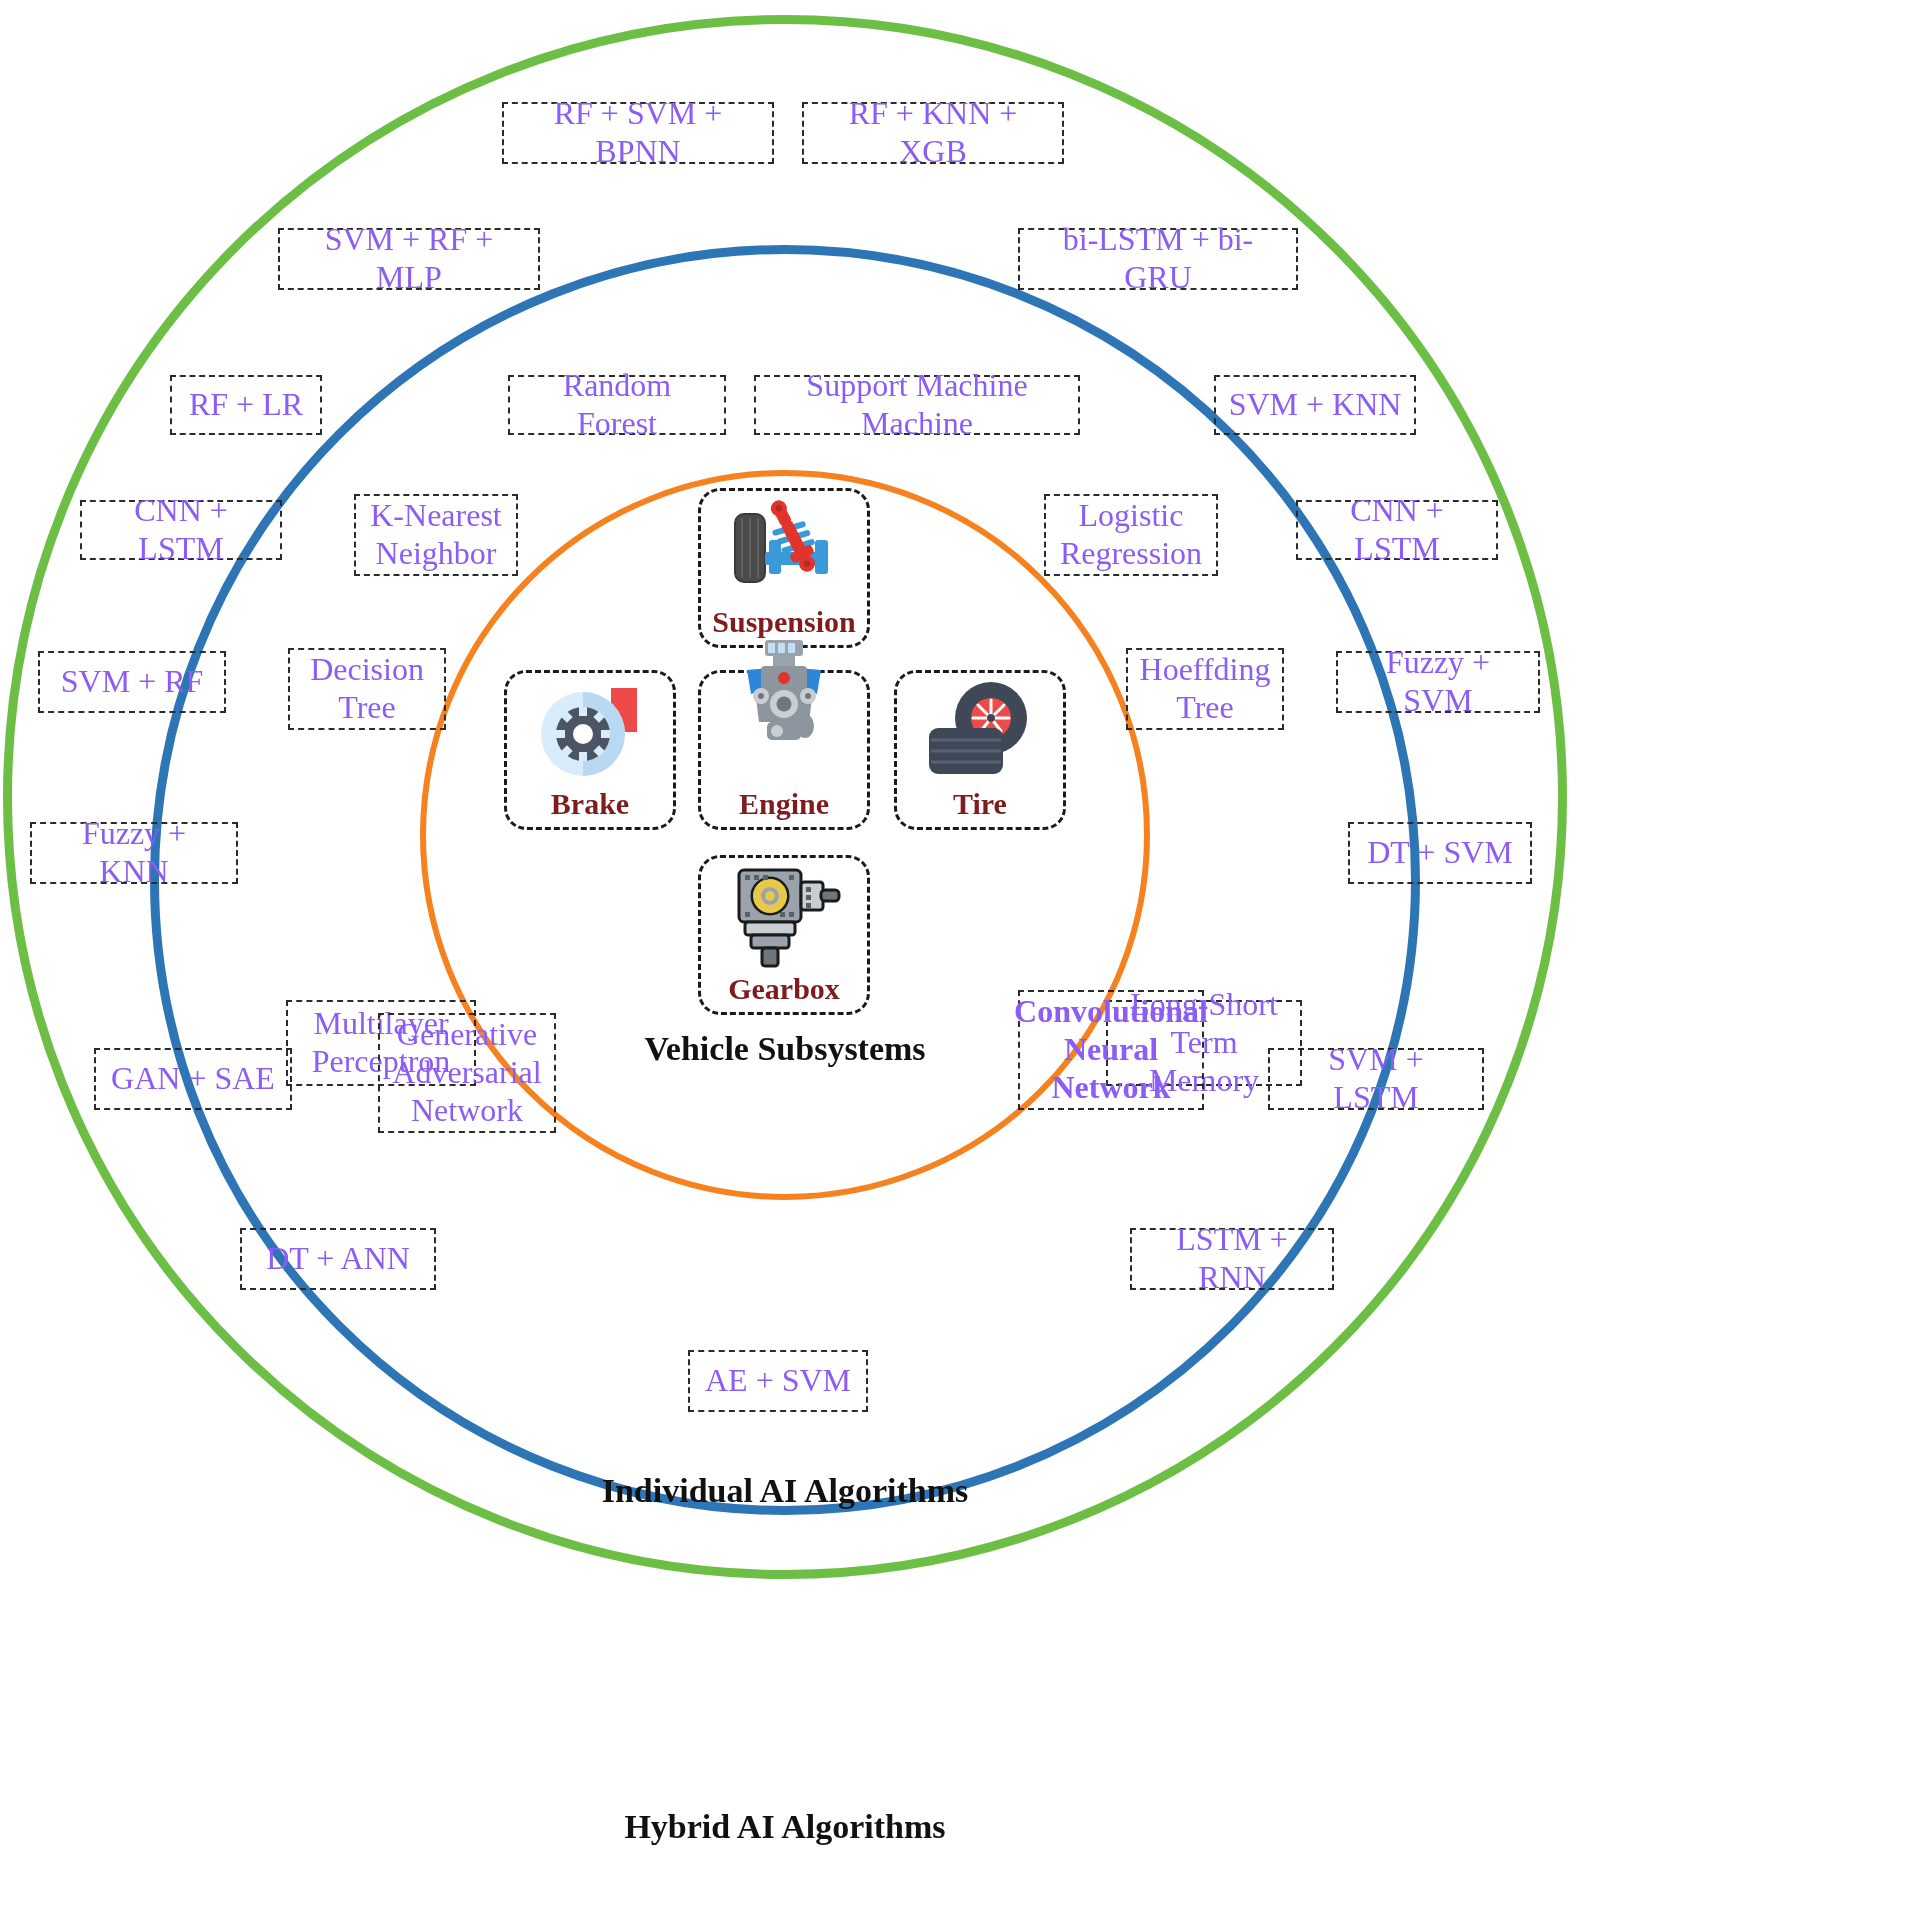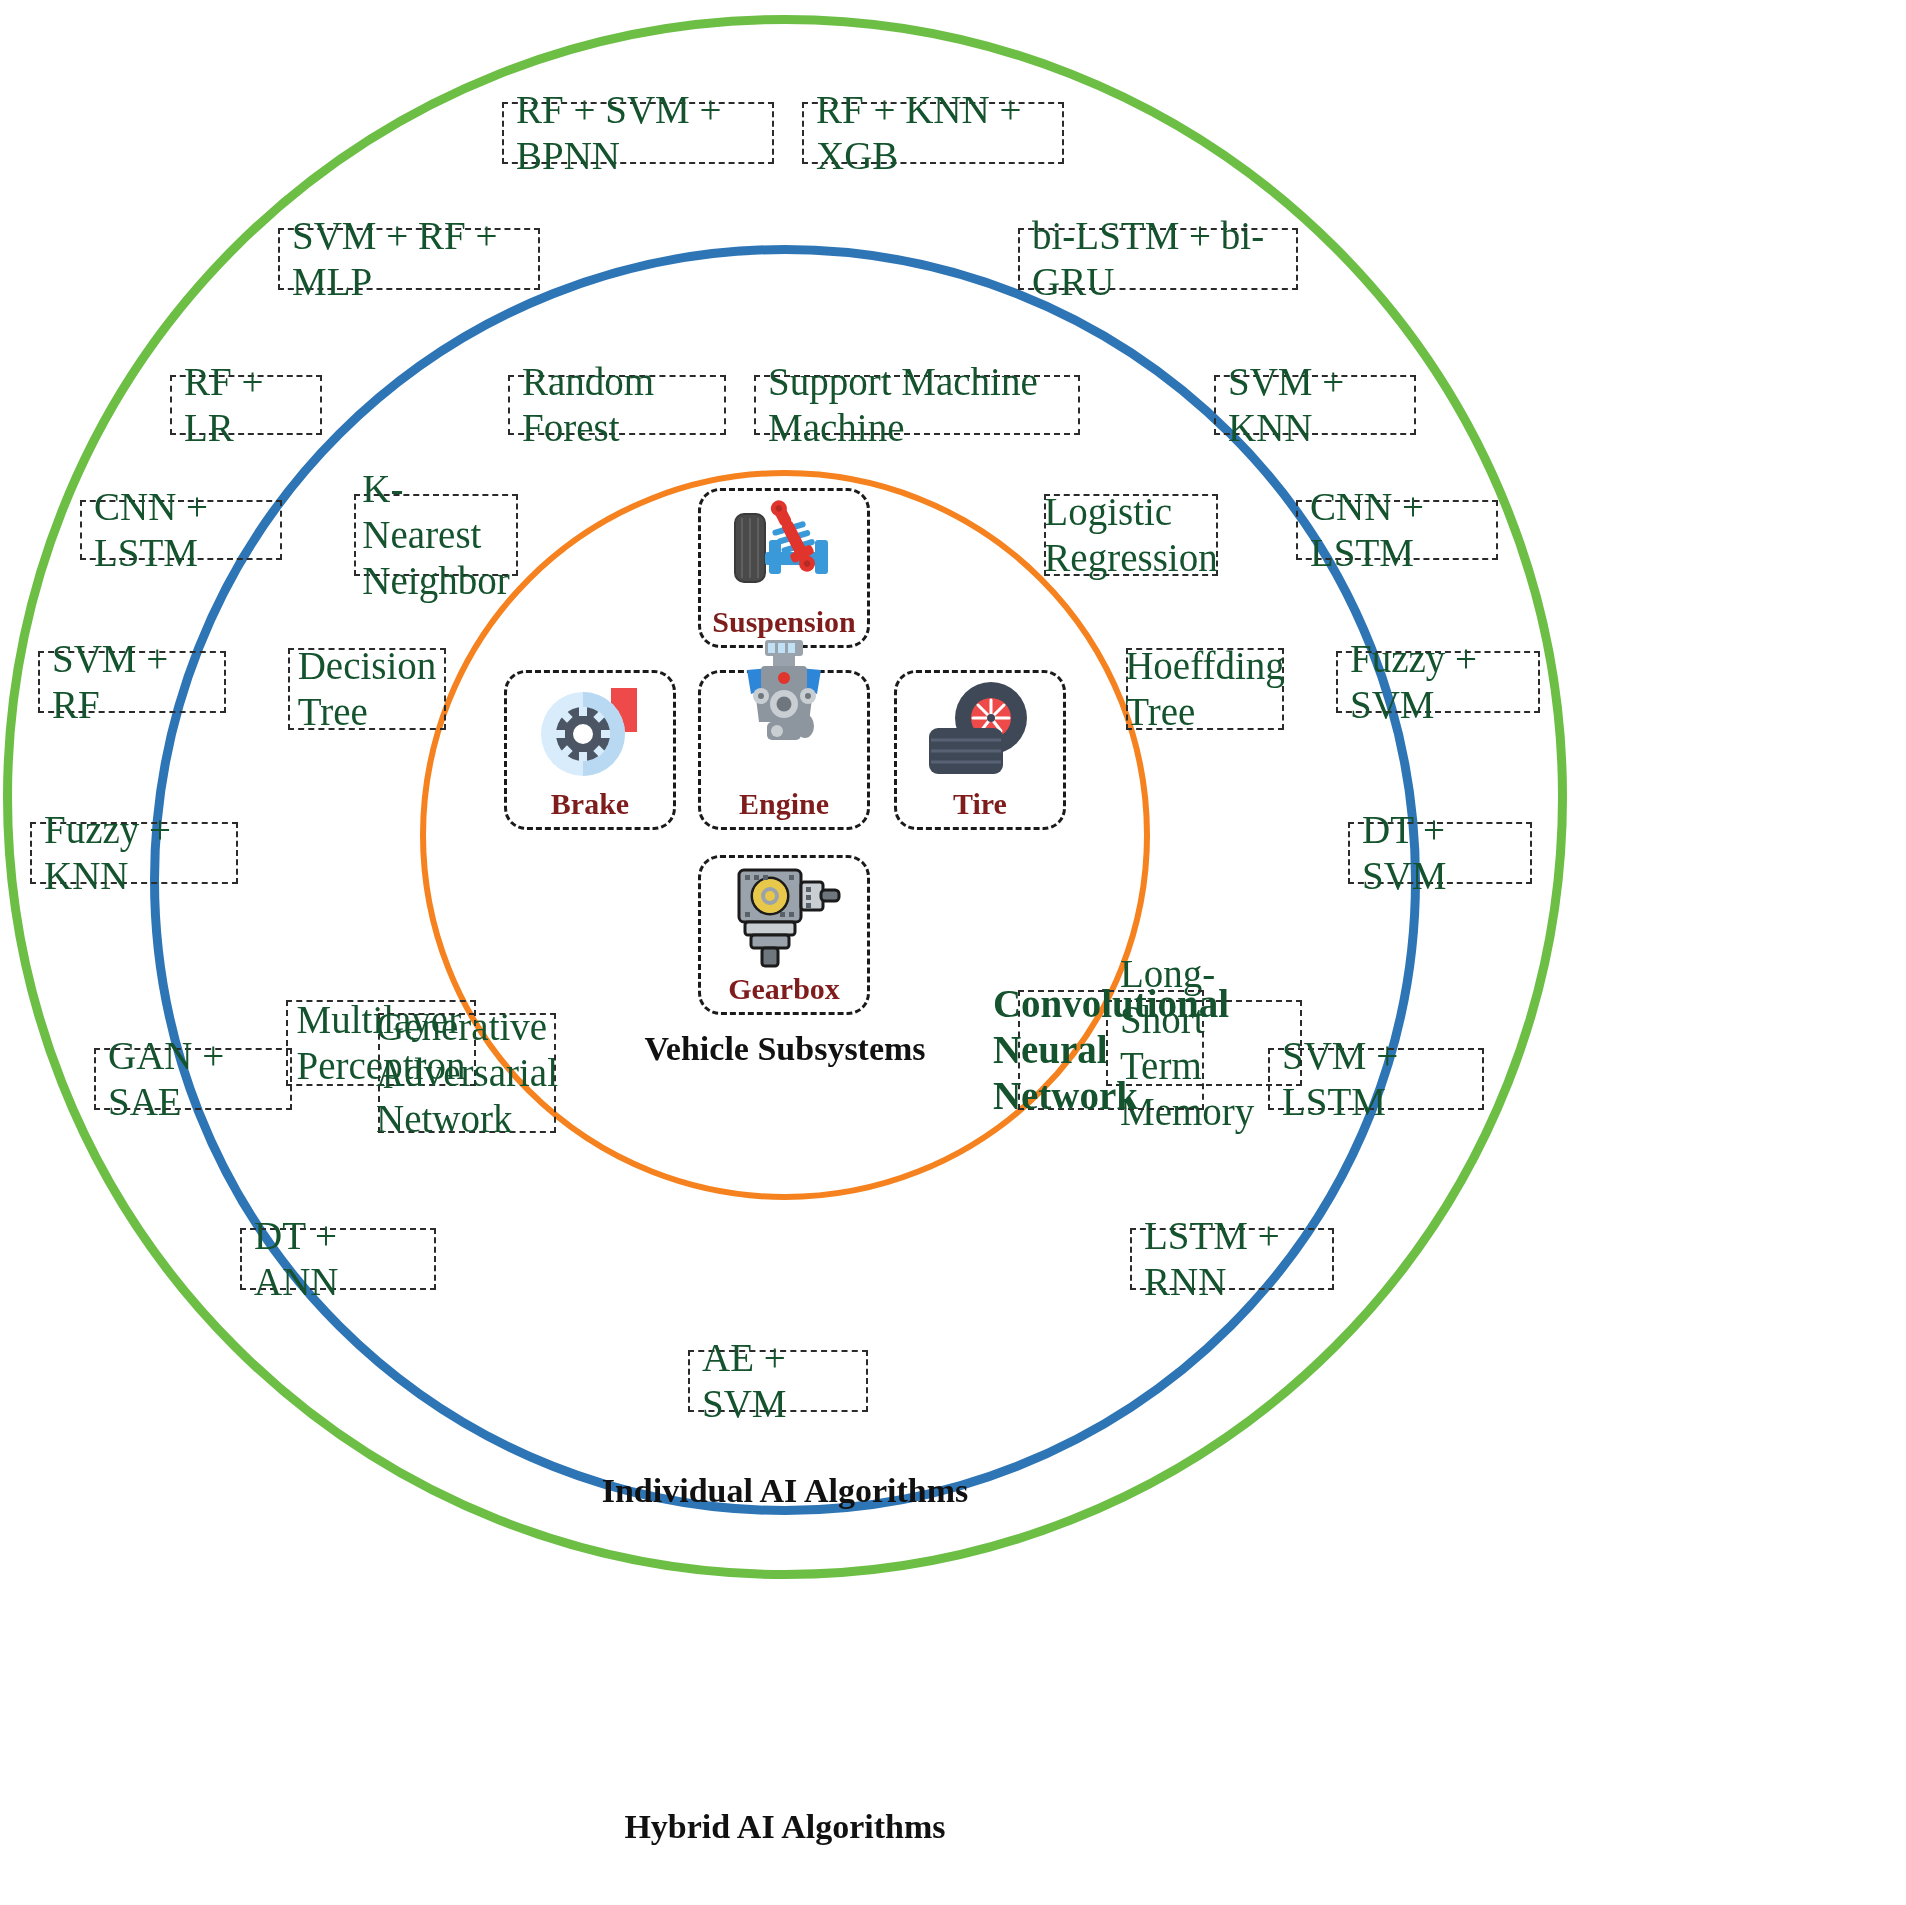--- a/index.html
+++ b/index.html
@@ -8,22 +8,22 @@
   #stage{position:absolute;left:0;top:0;width:1906px;height:1905px;}
 
   .ring{position:absolute;border-radius:50%;box-sizing:border-box;background:transparent;}
   #ring-green{left:3px;top:15px;width:1564px;height:1564px;border:9px solid #6cbe45;}
   #ring-blue {left:150px;top:245px;width:1270px;height:1270px;border:9px solid #2e75b6;}
   #ring-orange{left:420px;top:470px;width:730px;height:730px;border:6px solid #f5821f;}
 
   .ringwrap{position:absolute;left:0;top:0;width:1906px;height:1905px;}
 
   .lbl{position:absolute;border:2px dashed #2b2b2b;box-sizing:border-box;
-       display:flex;align-items:center;justify-content:center;
-       color:#14532d;font-size:39px;line-height:1.18;padding:6px 12px;background:transparent;}
+       display:flex;align-items:center;justify-content:center;text-align:center;
+       color:#8b5cf6;font-size:32px;line-height:1.18;padding:6px 12px;background:transparent;}
 
   .ringtitle{position:absolute;font-weight:bold;color:#111;font-size:34px;
              text-align:center;white-space:nowrap;transform:translateX(-50%);}
 
   .sub{position:absolute;border:3px dashed #1a1a1a;border-radius:22px;box-sizing:border-box;
        display:flex;flex-direction:column;align-items:center;justify-content:flex-end;
        padding-bottom:6px;background:#fff;}
   .sub .ico{flex:1;display:flex;align-items:center;justify-content:center;width:100%;}
   .sub .nm{font-weight:bold;font-size:30px;color:#7f1d1d;line-height:1;padding-bottom:2px;}
 

